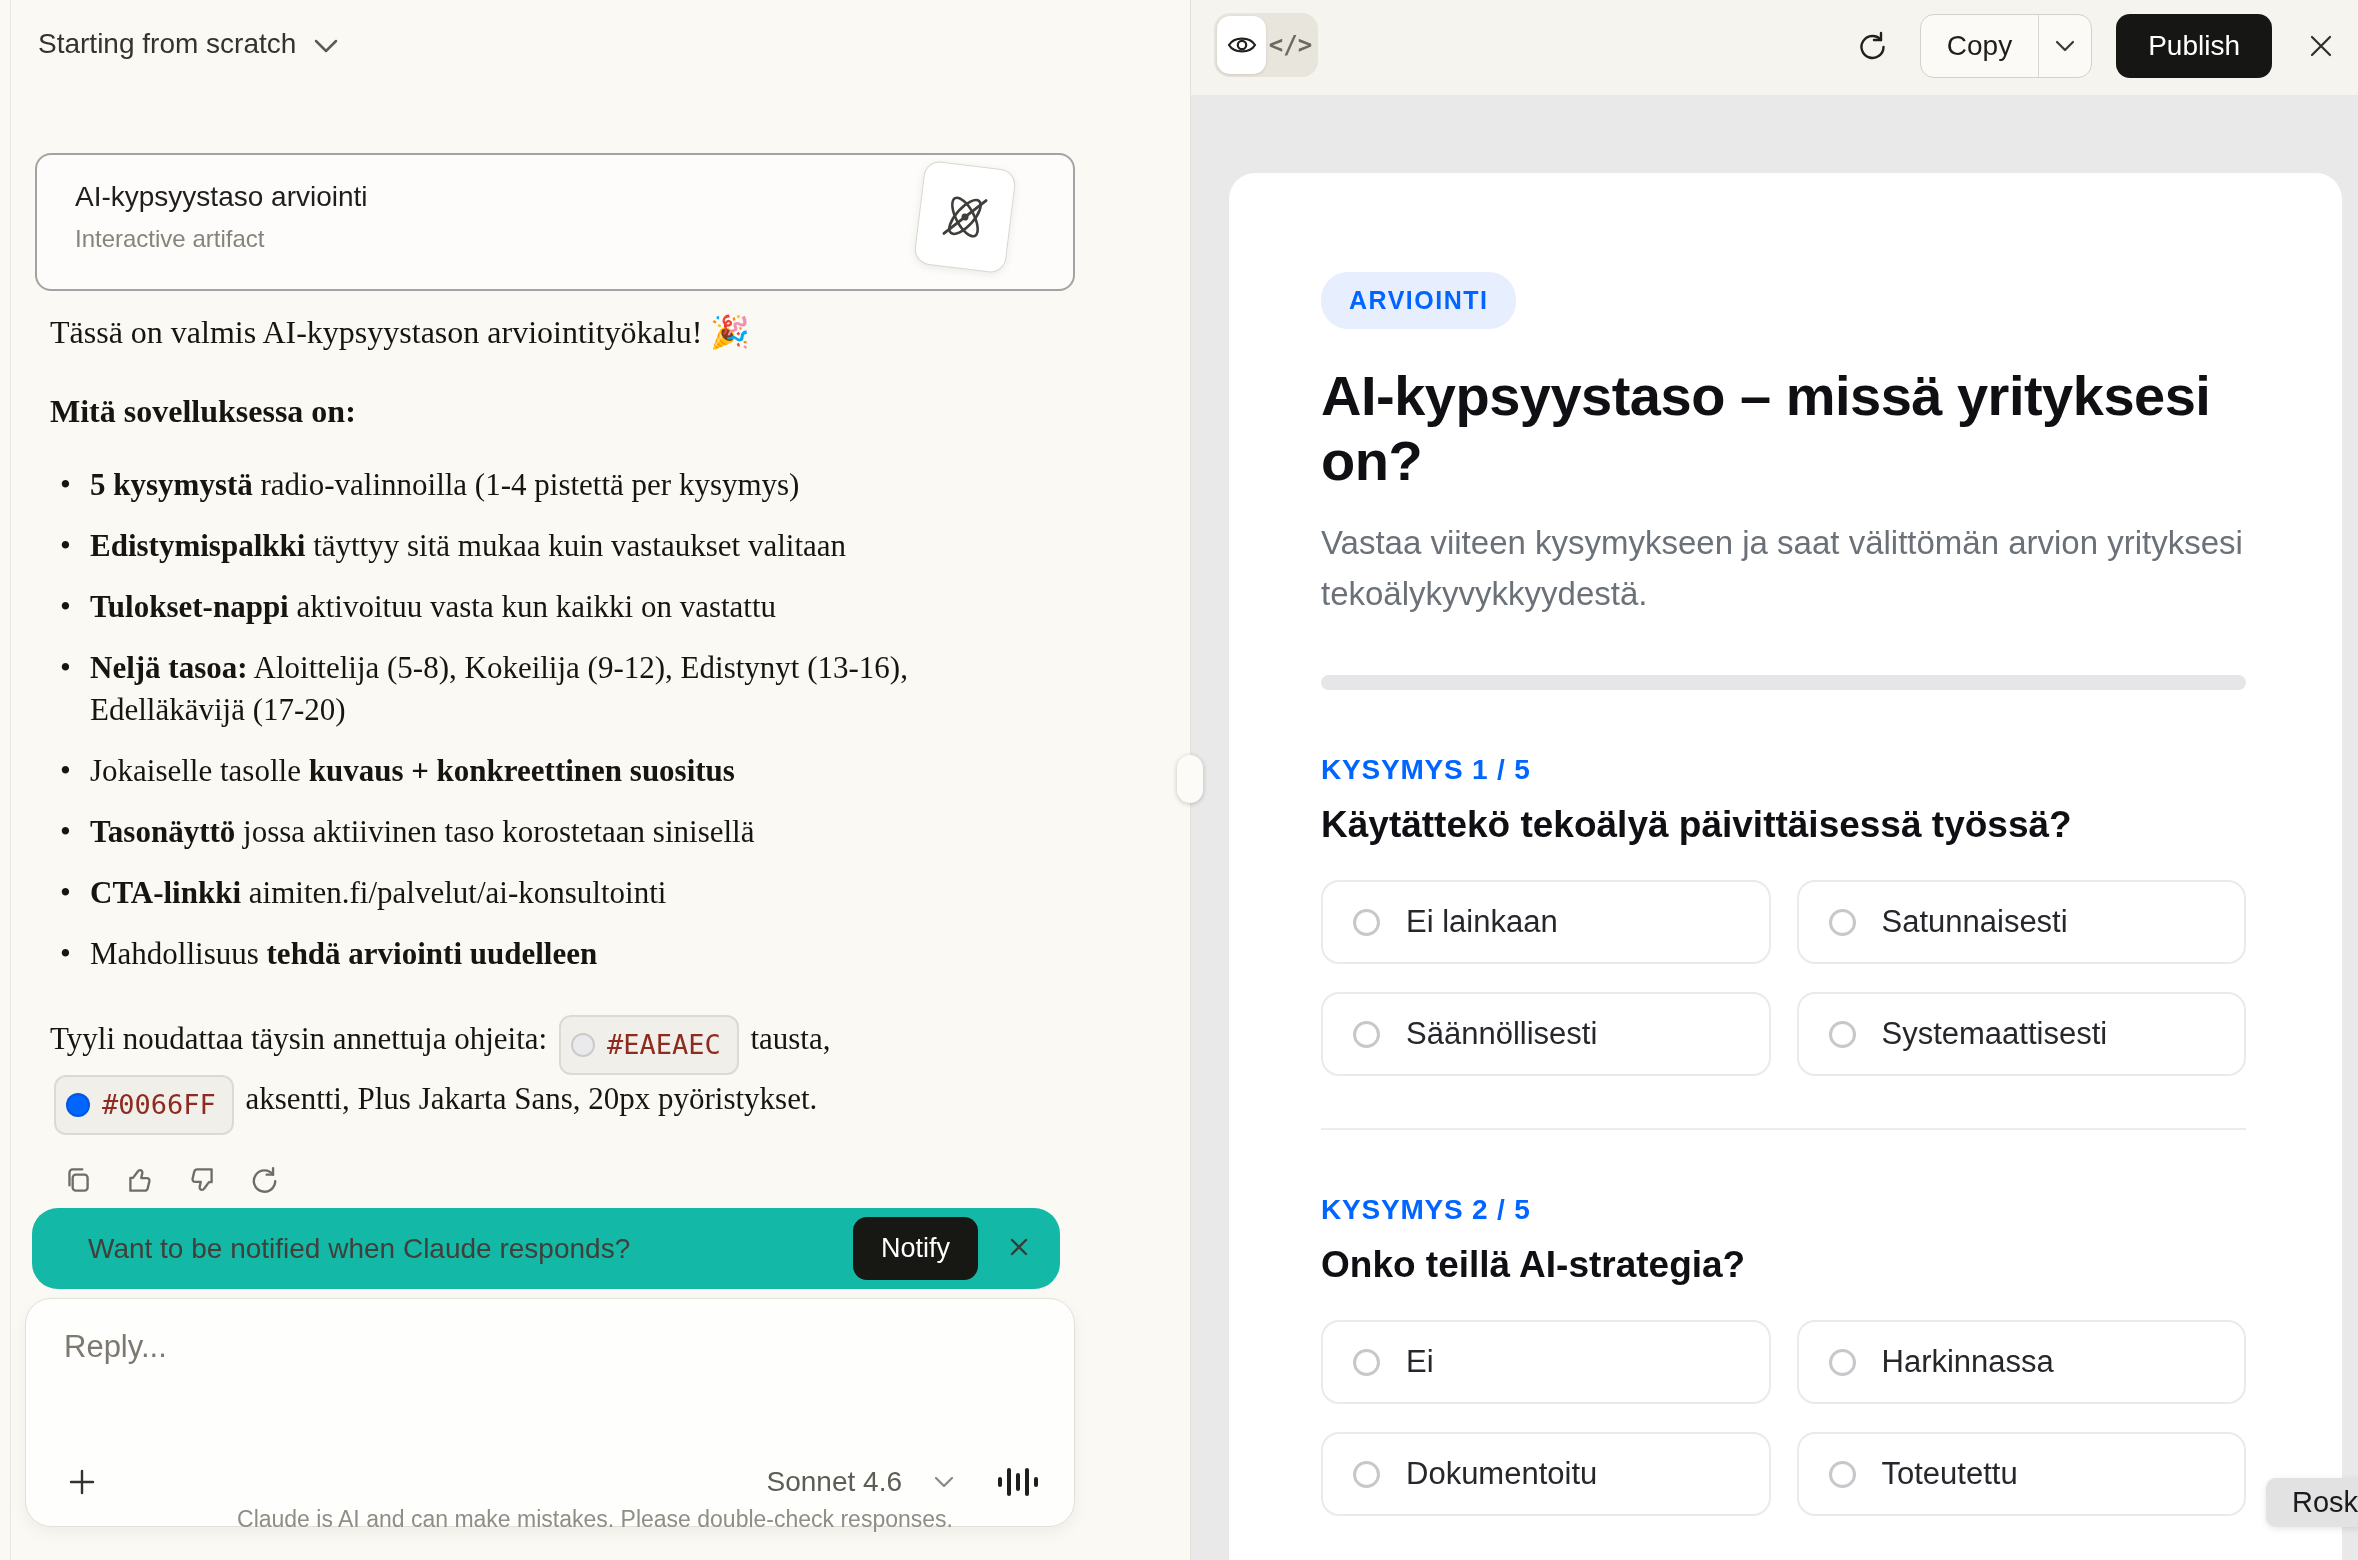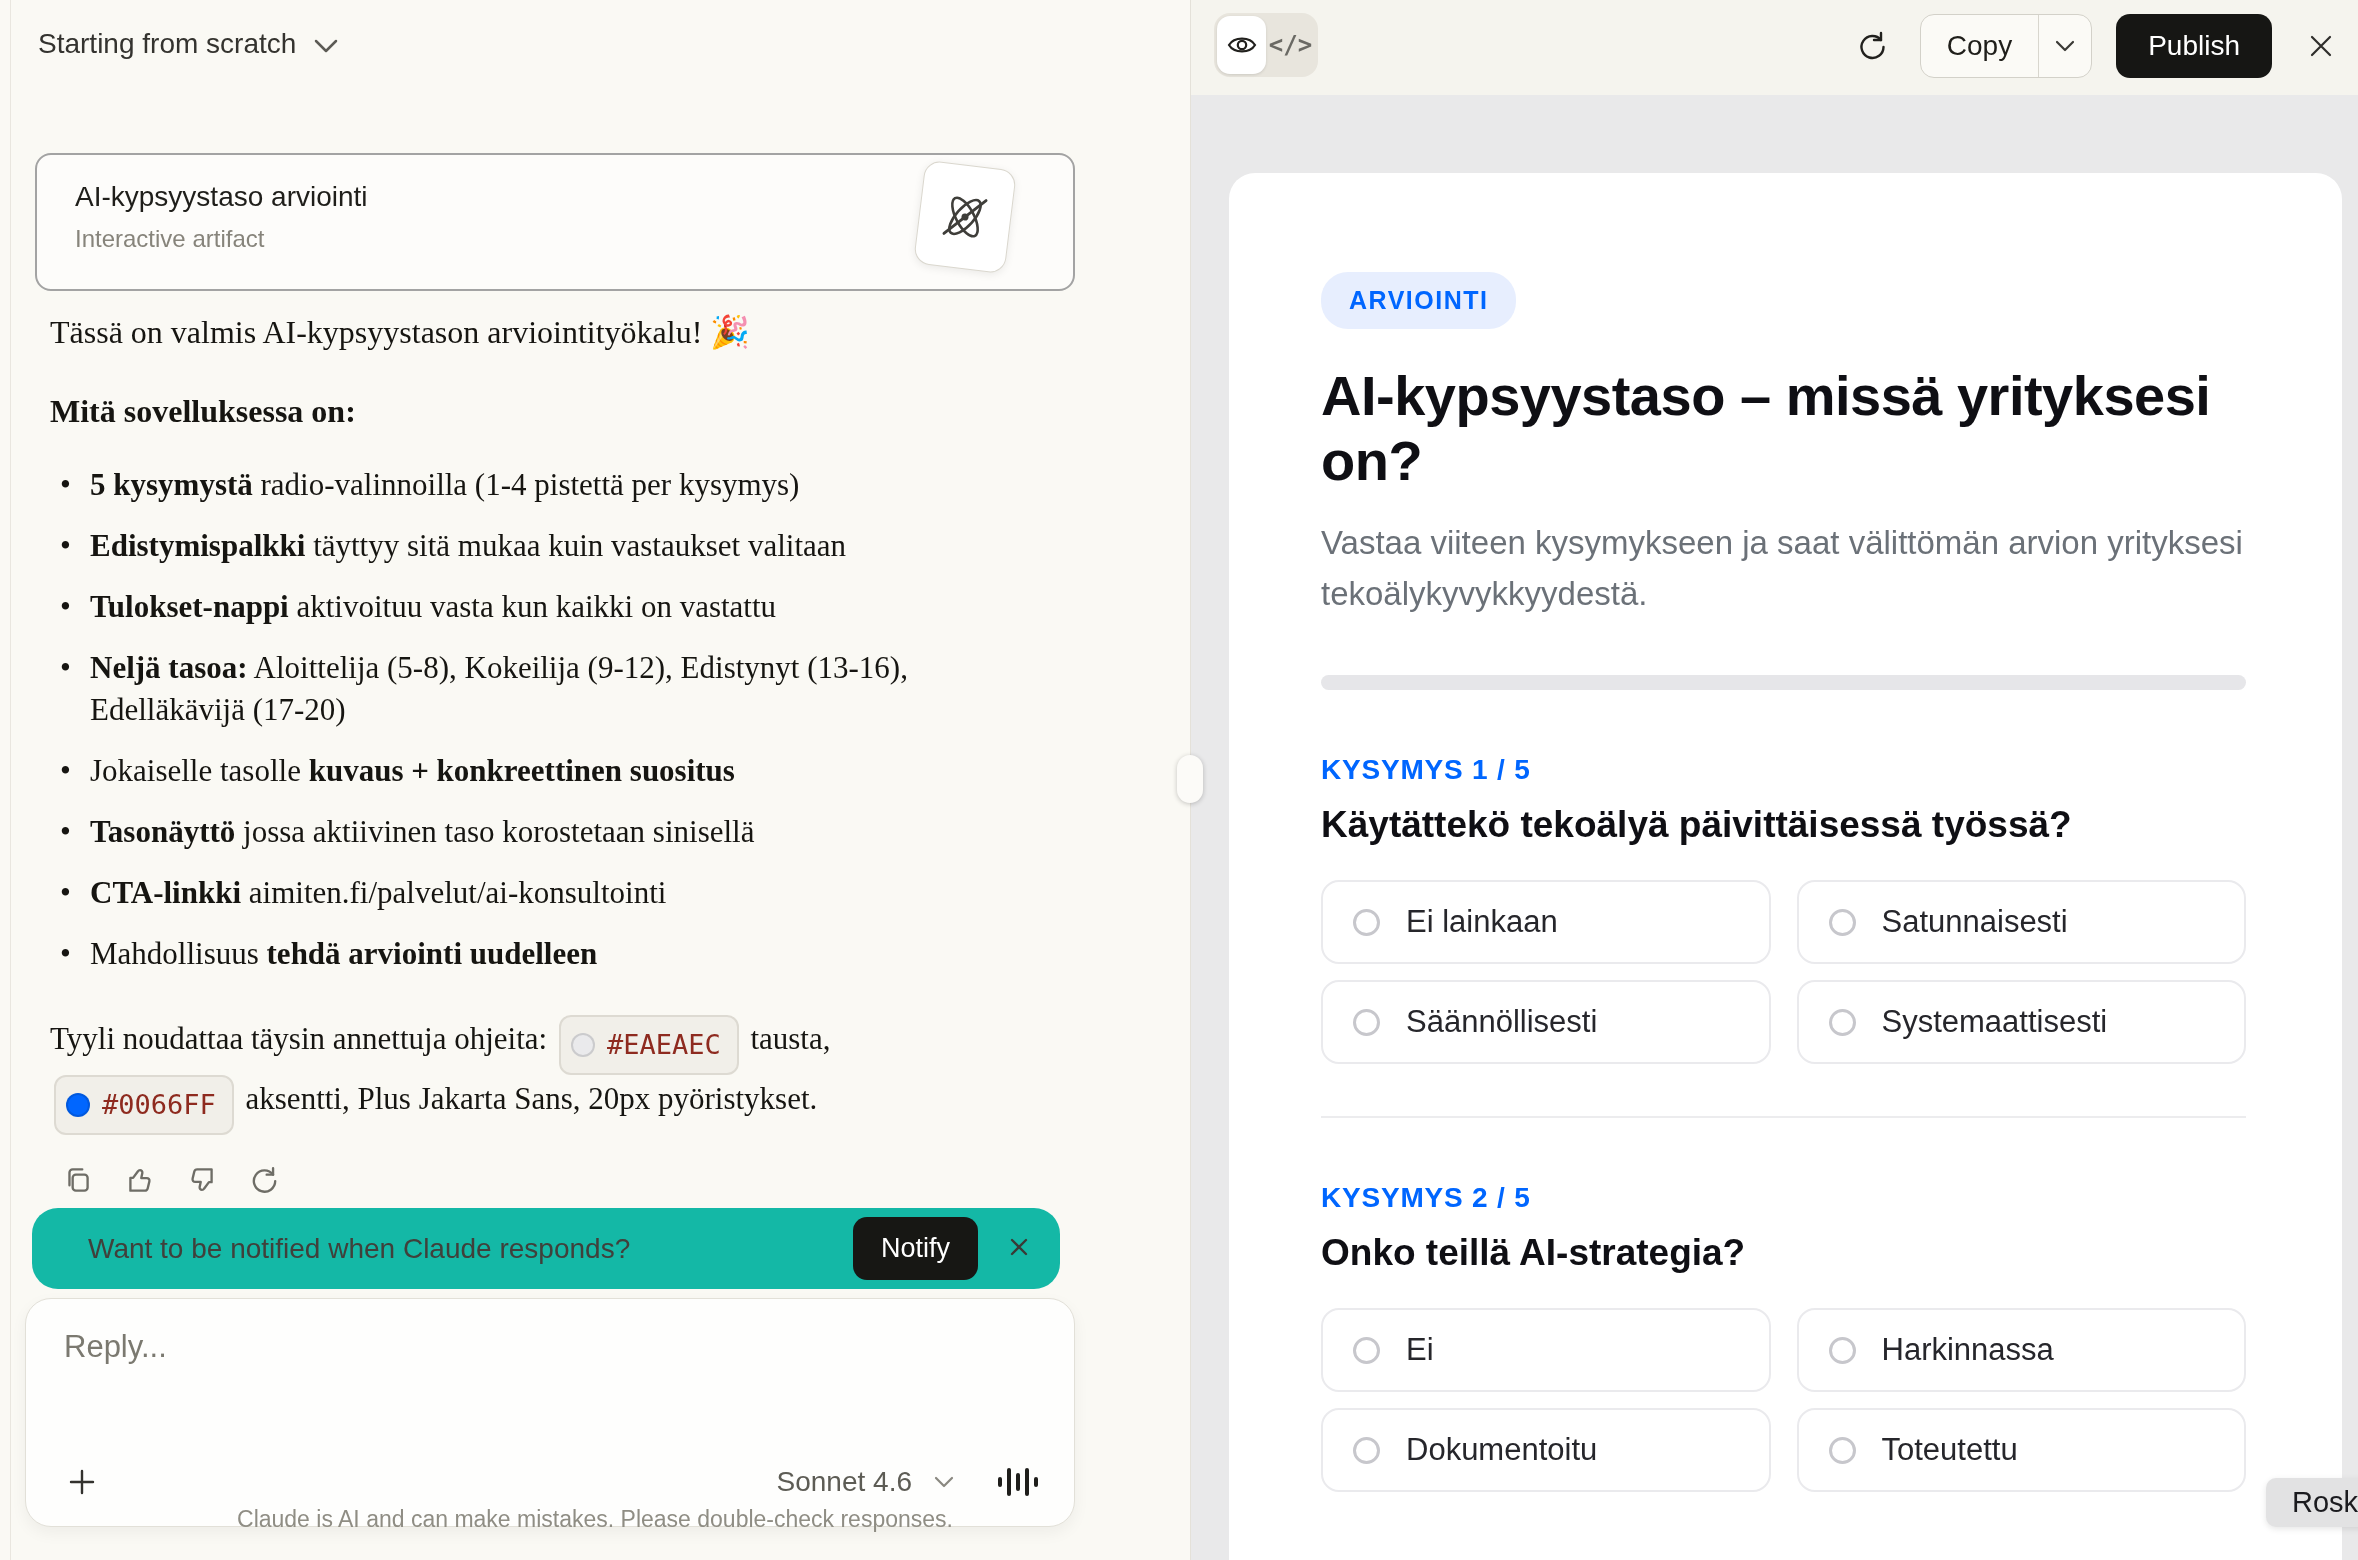--- a/index.html
+++ b/index.html
@@ -48,21 +48,21 @@
     color:#FFFFFF; font-size:27px; border:none; border-radius:14px; cursor:pointer;
     font-family:"Liberation Sans",sans-serif; }
   .notify-close { position:absolute; right:26px; top:24px; cursor:pointer; }
 
   .composer { position:absolute; left:25px; top:1298px; width:1050px; height:229px; background:#FEFEFD;
     border:1px solid #E2E0D8; border-radius:26px; box-shadow:0 6px 16px rgba(0,0,0,0.05); }
   .reply-input { position:absolute; left:38px; top:30px; width:900px; border:none; outline:none; background:transparent;
     font-size:31px; color:#34332F; font-family:"Liberation Sans",sans-serif; }
   .reply-input::placeholder { color:#7B7970; }
   .composer-bottom { position:absolute; left:36px; right:34px; bottom:24px; display:flex; align-items:center; }
-  .model-select { margin-left:auto; display:flex; align-items:center; gap:22px; font-size:28px; color:#5D5C55; cursor:pointer; }
+  .model-select { margin-left:auto; display:flex; align-items:center; gap:32px; font-size:28px; color:#5D5C55; cursor:pointer; }
   .voice-btn { margin-left:42px; cursor:pointer; display:flex; align-items:center; }
 
   .footer-note { position:absolute; left:0; top:1506px; width:1190px; text-align:center;
     font-size:23px; color:#8F8D84; }
 
   .drag-handle { position:absolute; left:1177px; top:755px; width:26px; height:48px; background:#FCFBF8;
     border-radius:13px; box-shadow:0 1px 5px rgba(0,0,0,0.22); z-index:30; cursor:col-resize; }
 
   
   .artifact-panel { position:absolute; left:1190px; top:0; width:1168px; height:1560px;
@@ -88,21 +88,21 @@
     border-radius:26px 26px 0 0; padding:99px 96px 0 92px; overflow:hidden; }
   .badge { display:inline-block; background:#E7EEFE; color:#0066FF; font-size:25px; font-weight:700;
     letter-spacing:1.5px; padding:14px 28px; border-radius:27px; }
   .hero-title { margin-top:34px; font-size:56px; font-weight:800; color:#0F0F14; letter-spacing:-0.5px; }
   .hero-sub { margin-top:24px; max-width:930px; font-size:33px; line-height:51px; color:#6B7178; }
   .progress-track { margin-top:56px; width:925px; height:15px; background:#E6E6E9; border-radius:8px; }
 
   .question { margin-top:64px; }
   .q-label { font-size:28px; font-weight:700; color:#0066FF; letter-spacing:0.8px; }
   .q-text { margin-top:18px; font-size:37px; font-weight:700; color:#0F0F14; }
-  .q-options { margin-top:34px; width:925px; display:grid; grid-template-columns:1fr 1fr; gap:16px 26px; }
+  .q-options { margin-top:34px; width:925px; display:grid; grid-template-columns:1fr 1fr; gap:28px 26px; }
   .option { height:84px; background:#FFFFFF; border:2px solid #EAEAED; border-radius:18px;
     display:flex; align-items:center; padding-left:30px; gap:26px; cursor:pointer; }
   .radio { width:27px; height:27px; border:3px solid #C7C7CC; border-radius:50%; background:#FFFFFF; flex:none; }
   .opt-label { font-size:31px; font-weight:500; color:#26262B; }
   .q-divider { margin-top:52px; width:925px; border-top:2px solid #ECECEE; }
 
   .trash-tooltip { position:absolute; left:1075px; top:1383px; height:49px; padding:0 26px; background:#E2E2E3;
     border-radius:10px; display:flex; align-items:center; font-size:29px; color:#1B1B1F; white-space:nowrap;
     box-shadow:0 2px 6px rgba(0,0,0,0.10); }
 </style>

